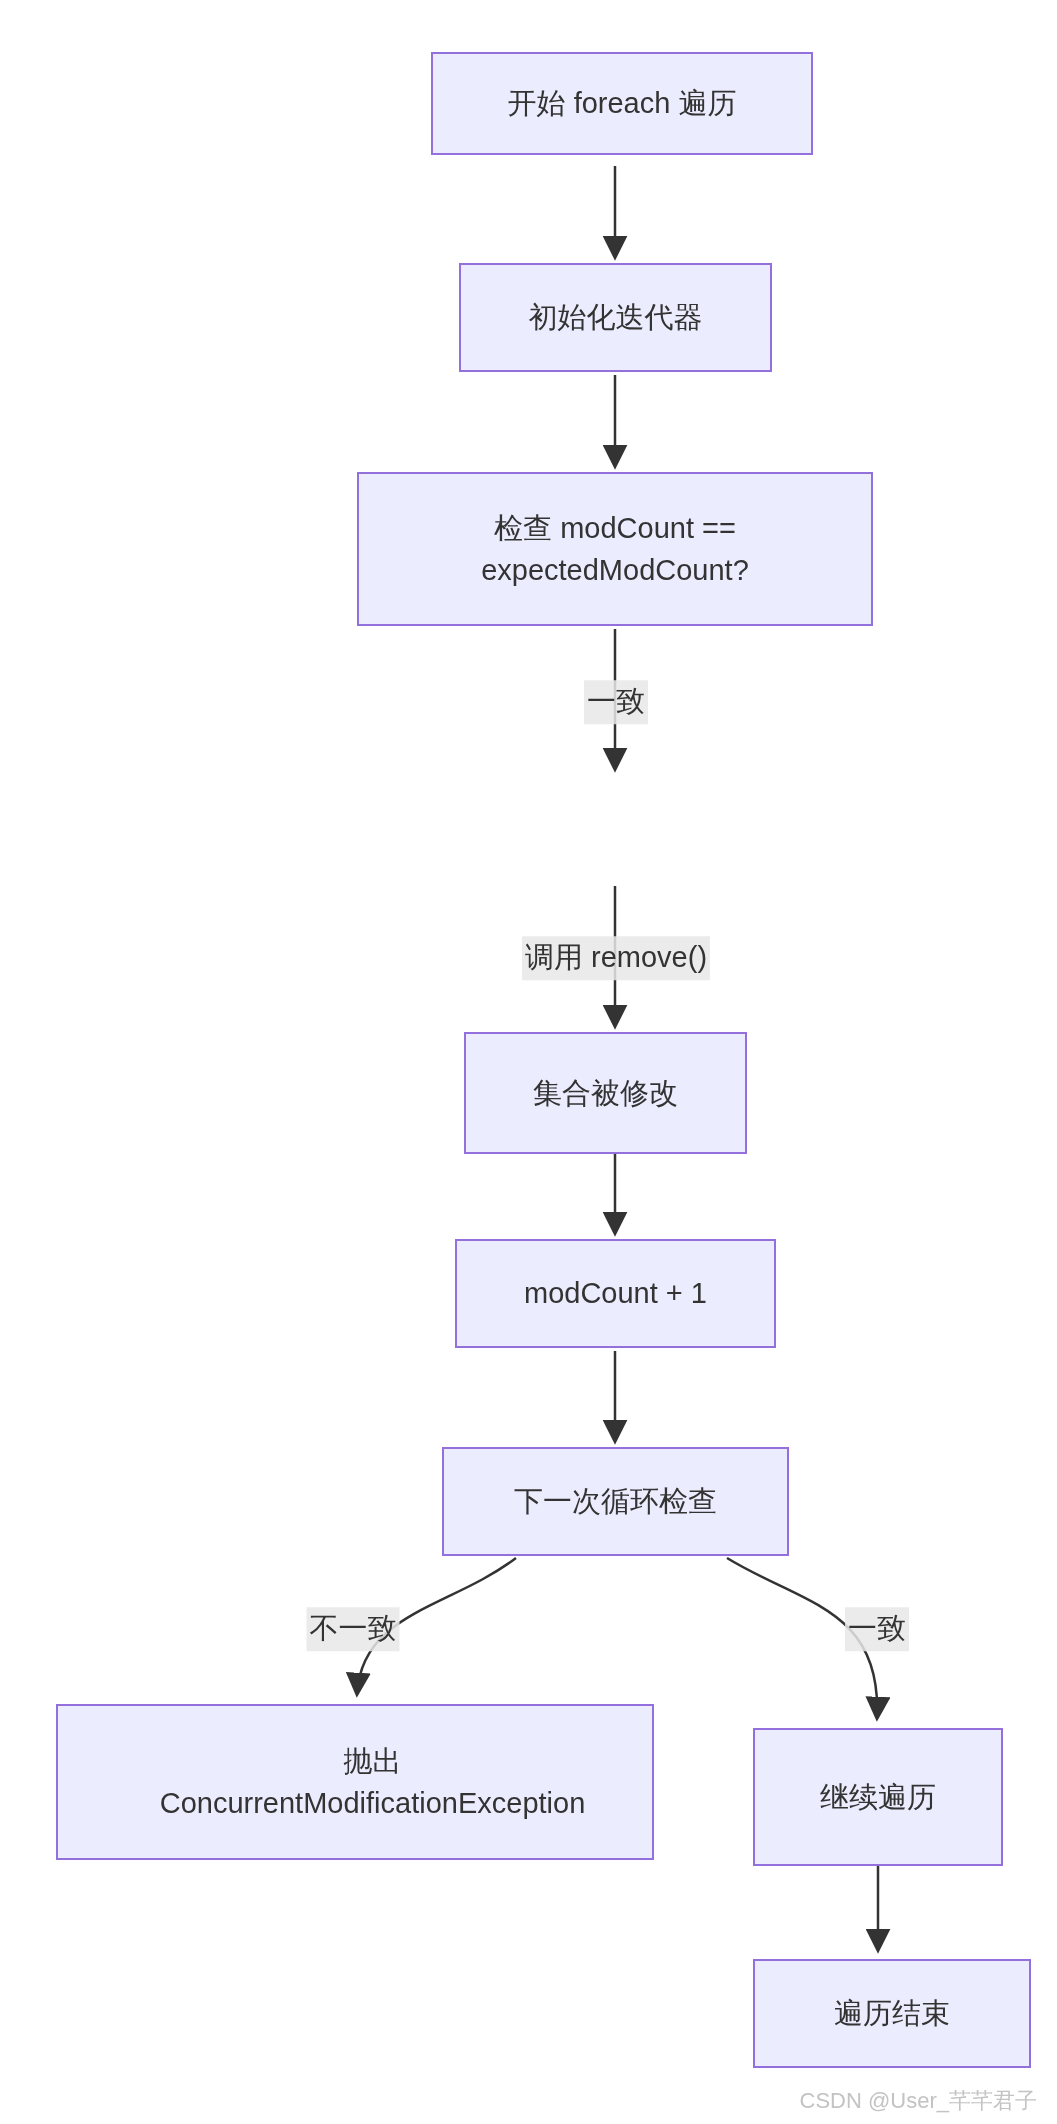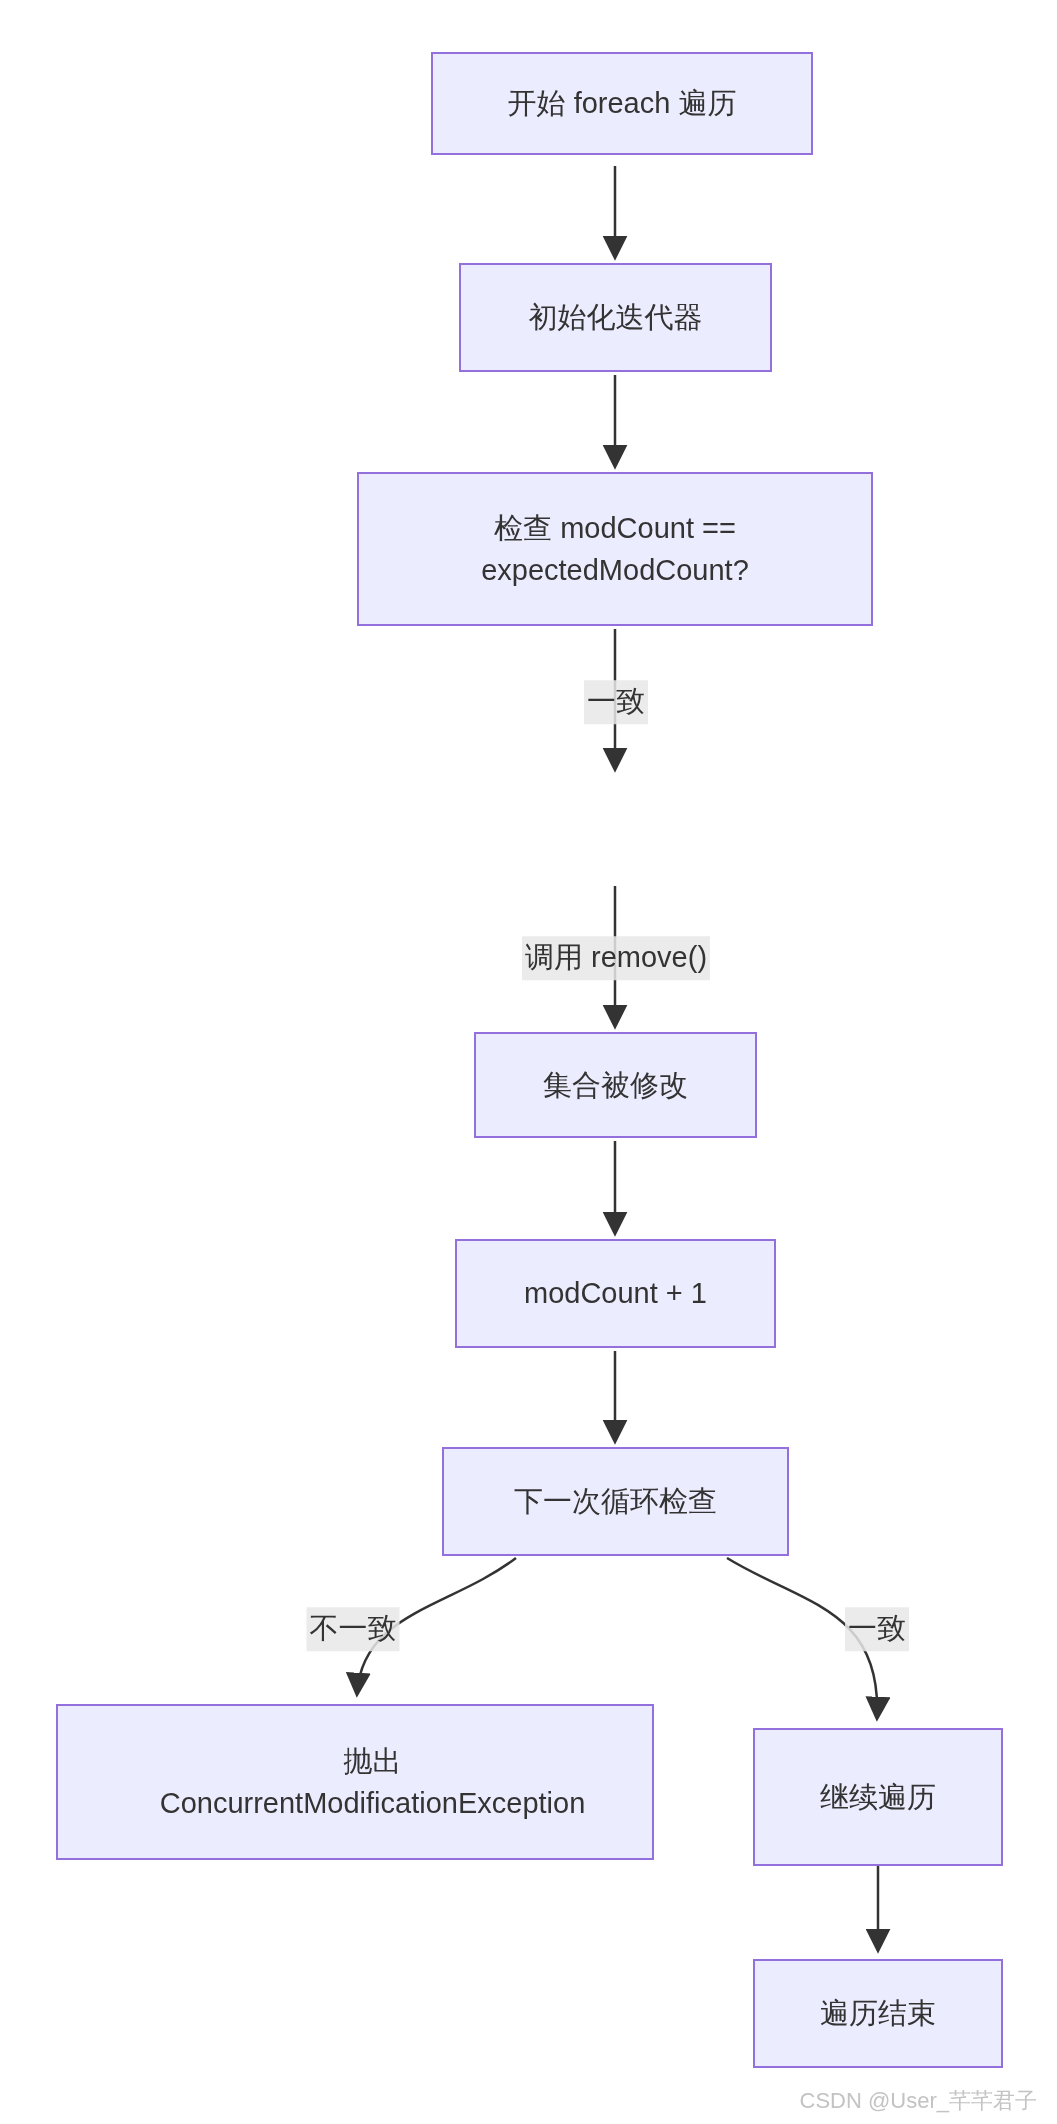--- a/index.html
+++ b/index.html
@@ -94,42 +94,42 @@
   <div class="node" style="left:357px; top:472px; width:516px; height:154px;">
     <span>检查 modCount ==</span>
     <span>expectedModCount?</span>
   </div>
 
   <div class="node" style="left:459px; top:263px; width:313px; height:109px;">
     <span>初始化迭代器</span>
   </div>
 
 
-  <div class="node" style="left:474px; top:1032px; width:283px; height:106px;">
+  <div class="node" style="left:464px; top:1032px; width:283px; height:122px;">
     <span>集合被修改</span>
   </div>
 
   <div class="node" style="left:455px; top:1239px; width:321px; height:109px;">
     <span>modCount + 1</span>
   </div>
 
   <div class="node" style="left:442px; top:1447px; width:347px; height:109px;">
     <span>下一次循环检查</span>
   </div>
 
   <div class="node" style="left:56px; top:1704px; width:598px; height:156px;padding-left:35px;">
     <span>抛出</span>
     <span>ConcurrentModificationException</span>
   </div>
 
   <div class="node" style="left:753px; top:1728px; width:250px; height:138px;">
     <span>继续遍历</span>
   </div>
 
-  <div class="node" style="left:753px; top:1959px; width:250px; height:109px;">
+  <div class="node" style="left:753px; top:1959px; width:278px; height:109px;">
     <span>遍历结束</span>
   </div>
 
   <div class="edge-label" style="left:616px; top:702px;">一致</div>
 
   <div class="edge-label" style="left:616px; top:958px;">调用 remove()</div>
 
   <div class="edge-label" style="left:353px; top:1629px;">不一致</div>
 
   <div class="edge-label" style="left:877px; top:1629px;">一致</div>

